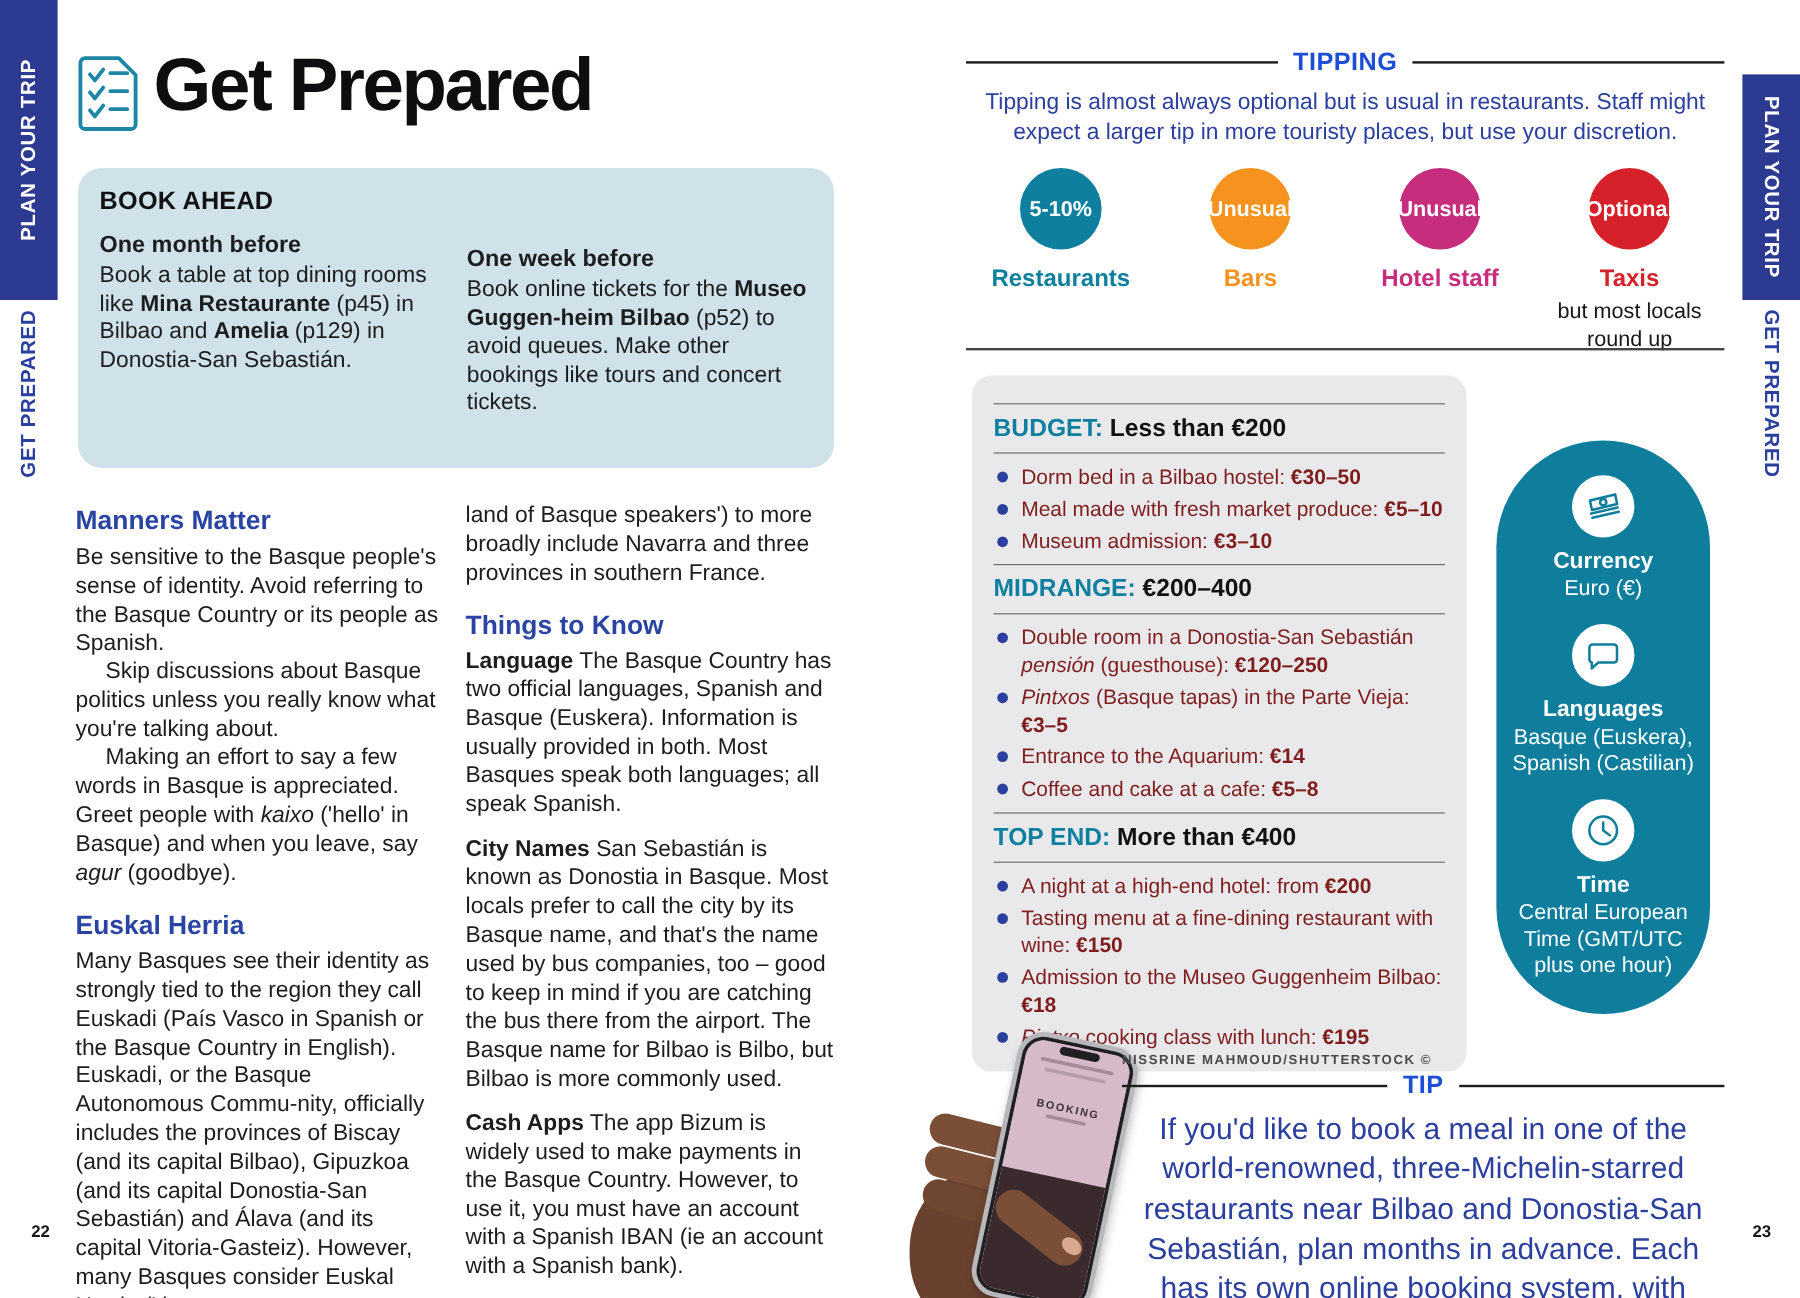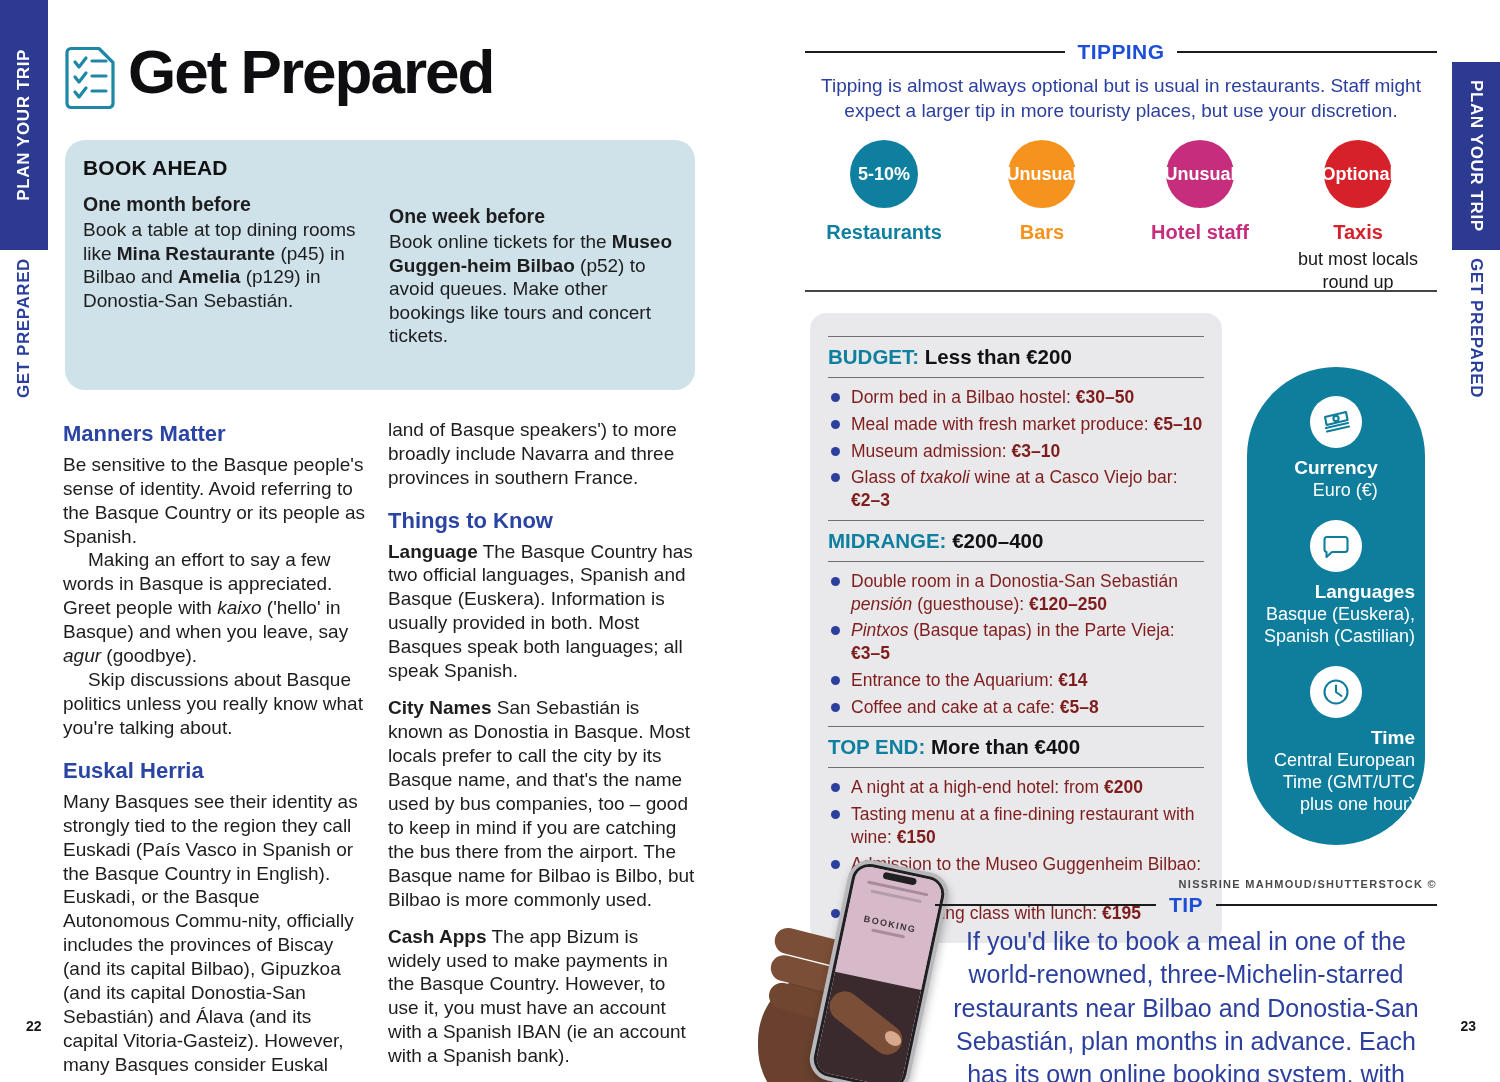--- a/index.html
+++ b/index.html
@@ -66,30 +66,30 @@
     margin-bottom:4px;color:#7f1d1d;
   }
   .budget-list li::before{
     content:"";position:absolute;left:3px;top:7px;width:9px;height:9px;border-radius:50%;
     background:#2b3f9d;
   }
   
   .facts-pill{
     left:1247px;top:367px;width:178px;height:478px;border-radius:90px;
     display:flex;flex-direction:column;align-items:center;justify-content:center;
-    text-align:right;color:#ffffff;padding:6px 10px;box-sizing:border-box;
+    text-align:center;color:#ffffff;padding:6px 10px;box-sizing:border-box;
   }
   .fact{margin:9px 0;}
   .fact-icon{width:52px;height:52px;border-radius:50%;background:#ffffff;margin:0 auto;
     display:flex;align-items:center;justify-content:center;}
   .fact-label{font-size:19px;font-weight:700;margin-top:9px;}
   .fact-value{font-size:18px;line-height:1.22;margin-top:1px;}
   
   .tip-wrap{left:935px;top:878px;width:502px;}
-  .tip-credit{font-size:11px;letter-spacing:1.3px;color:#4a4a4c;font-weight:700;text-align:right;
+  .tip-credit{font-size:11px;letter-spacing:1.3px;color:#4a4a4c;font-weight:700;text-align:left;
     margin-bottom:3px;}
   .tip-body{margin-top:8px;text-align:center;color:#2b3f9e;font-size:25px;line-height:1.33;}
   
   .phone-scene{left:766px;top:856px;width:212px;height:226px;}
   .hand-palm{position:absolute;left:-8px;top:118px;width:130px;height:140px;background:#69412e;border-radius:48%;}
   .finger{position:absolute;background:#7a4e37;border-radius:14px;height:26px;}
   .f1{left:8px;top:78px;width:76px;transform:rotate(14deg);}
   .f2{left:4px;top:106px;width:82px;transform:rotate(14deg);}
   .f3{left:2px;top:134px;width:78px;transform:rotate(16deg);background:#6f462f;}
   .thumb{position:absolute;left:58px;top:152px;width:84px;height:30px;background:#7a4e37;border-radius:16px;transform:rotate(38deg);}
@@ -156,22 +156,22 @@
     <div class="book-col pushed">
       <span class="col-title">One week before</span>
       <span><span>Book online tickets for the </span><span style="font-weight: 700;">Museo Guggen-heim Bilbao</span><span> (p52) to avoid queues. Make other bookings like tours and concert tickets.</span></span>
     </div>
   </div>
 </div>
 
 <div class="abs article" style="left:63px;top:420px;width:303px;">
   <h3>Manners Matter</h3>
   <p><span>Be sensitive to the Basque people's sense of identity. Avoid referring to the Basque Country or its people as Spanish.</span></p>
+  <p class="indent"><span>Skip discussions about Basque politics unless you really know what you're talking about.</span></p>
   <p class="indent"><span>Making an effort to say a few words in Basque is appreciated. Greet people with </span><span style="font-style: italic;">kaixo</span><span> ('hello' in Basque) and when you leave, say </span><span style="font-style: italic;">agur</span><span> (goodbye).</span></p>
-  <p class="indent"><span>Skip discussions about Basque politics unless you really know what you're talking about.</span></p>
   <div class="gap"></div>
   <h3>Euskal Herria</h3>
   <p><span>Many Basques see their identity as strongly tied to the region they call Euskadi (País Vasco in Spanish or the Basque Country in English). Euskadi, or the Basque Autonomous Commu-nity, officially includes the provinces of Biscay (and its capital Bilbao), Gipuzkoa (and its capital Donostia-San Sebastián) and Álava (and its capital Vitoria-Gasteiz). However, many Basques consider Euskal Herria ('the</span></p>
 </div>
 
 <div class="abs article" style="left:388px;top:418px;width:308px;">
   <p><span>land of Basque speakers') to more broadly include Navarra and three provinces in southern France.</span></p>
   <div class="gap"></div>
   <h3>Things to Know</h3>
   <p><span style="font-weight: 700;">Language</span><span> The Basque Country has two official languages, Spanish and Basque (Euskera). Information is usually provided in both. Most Basques speak both languages; all speak Spanish.</span></p>
@@ -219,21 +219,20 @@
 <div class="abs budget-box">
   <hr class="bhr">
   <div class="tier-head">
     <span class="tier-label" style="color: rgb(14, 127, 158);">BUDGET:</span><span> Less than €200</span>
   </div>
   <hr class="bhr">
   <ul class="budget-list">
     <li><span>Dorm bed in a Bilbao hostel: </span><span style="font-weight: 700;">€30–50</span></li>
     <li><span>Meal made with fresh market produce: </span><span style="font-weight: 700;">€5–10</span></li>
     <li><span>Museum admission: </span><span style="font-weight: 700;">€3–10</span></li>
-    <li><span>Glass of </span><span style="font-style: italic;">txakoli</span><span> wine at a Casco Viejo bar: </span><span style="font-weight: 700;">€2–3</span></li>
   </ul>
   <hr class="bhr">
   <div class="tier-head">
     <span class="tier-label" style="color: rgb(14, 127, 158);">MIDRANGE:</span><span> €200–400</span>
   </div>
   <hr class="bhr">
   <ul class="budget-list">
     <li><span>Double room in a Donostia-San Sebastián </span><span style="font-style: italic;">pensión</span><span> (guesthouse): </span><span style="font-weight: 700;">€120–250</span></li>
     <li><span style="font-style: italic;">Pintxos</span><span> (Basque tapas) in the Parte Vieja: </span><span style="font-weight: 700;">€3–5</span></li>
     <li><span>Entrance to the Aquarium: </span><span style="font-weight: 700;">€14</span></li>

